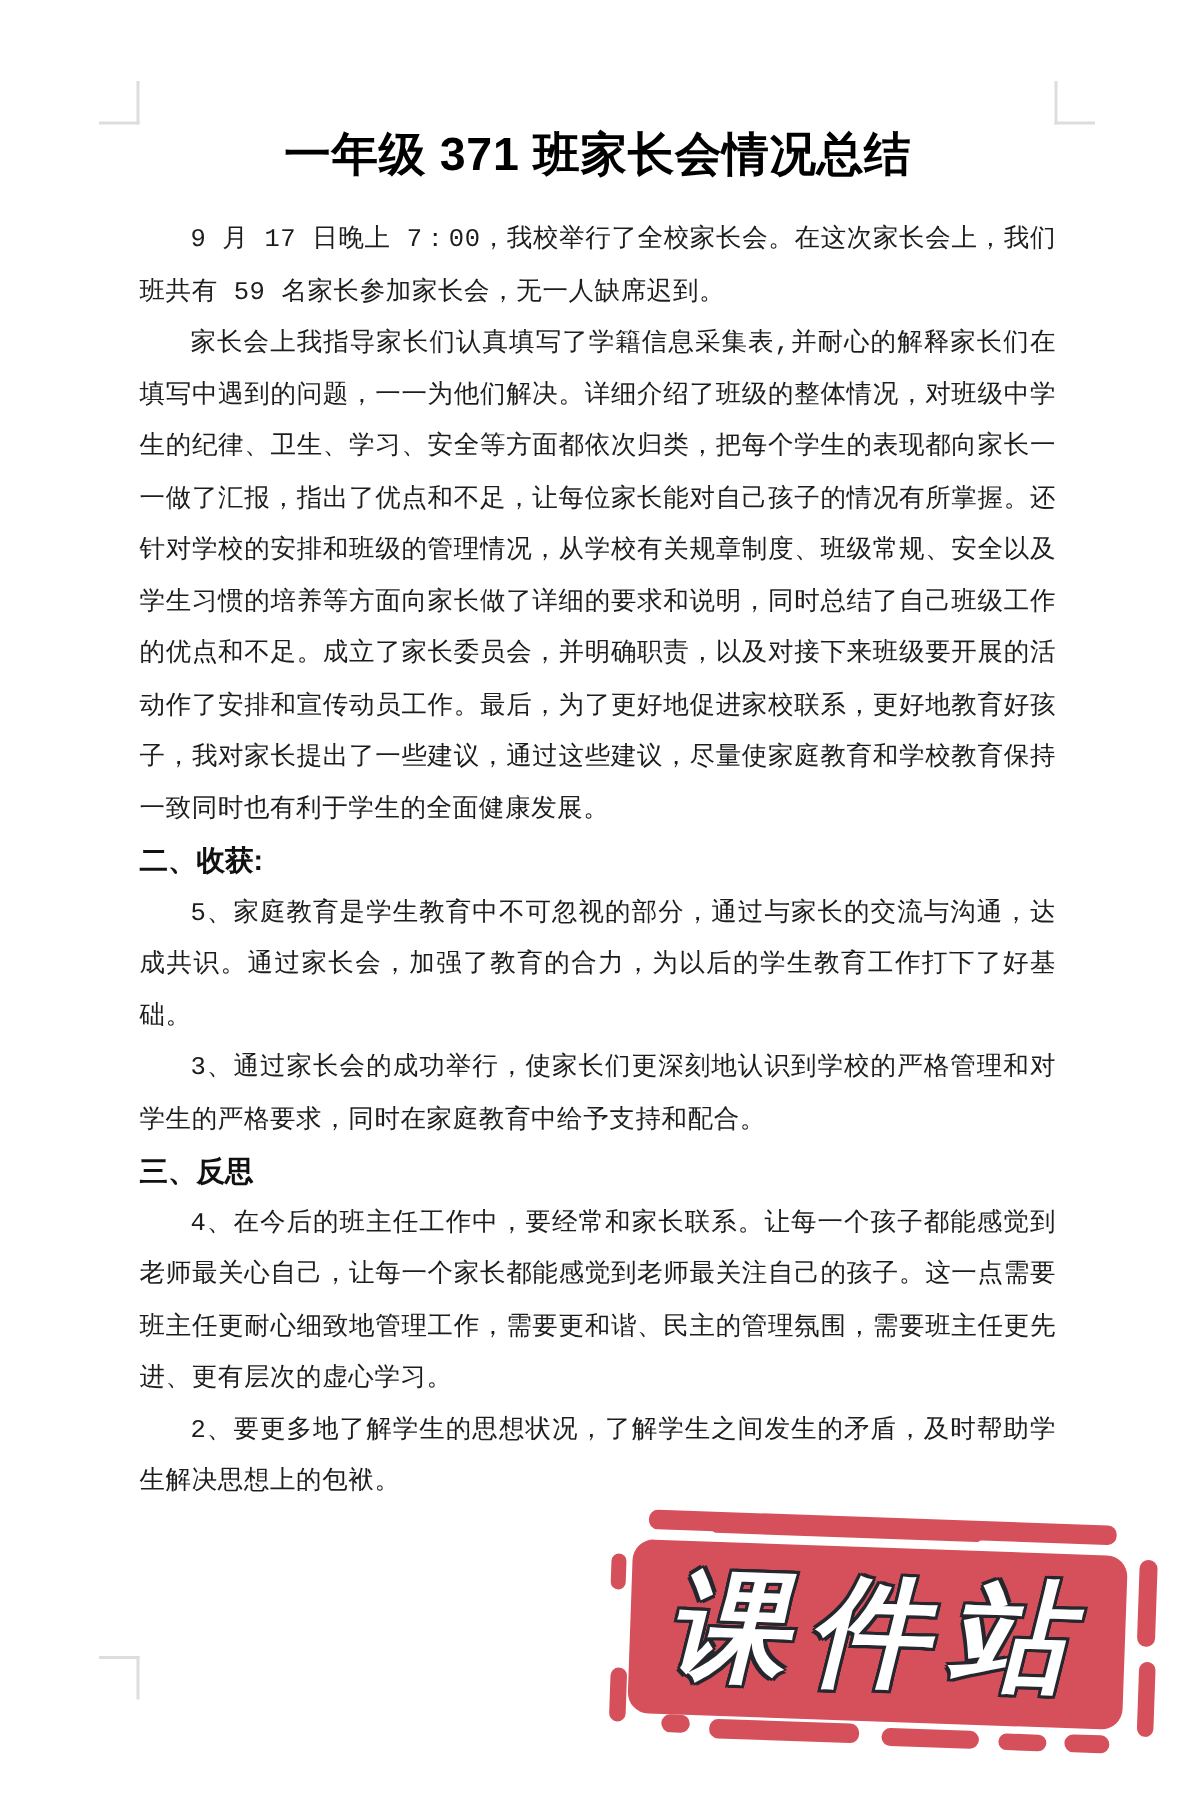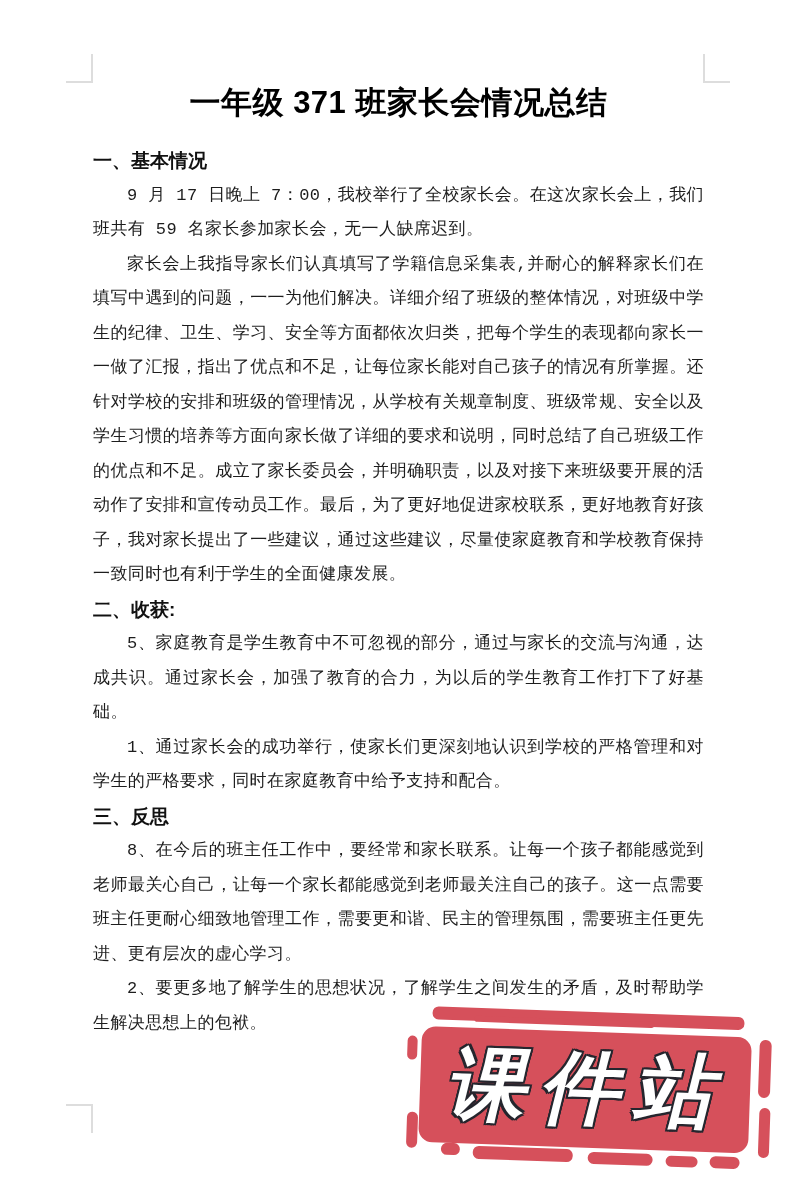--- a/index.html
+++ b/index.html
@@ -80,30 +80,29 @@
 <div class="page" style="background: rgb(255, 255, 255); padding-left: 12px;">
 
   <div class="mark tl"></div>
   <div class="mark tr"></div>
   <div class="mark bl"></div>
   <div class="mark br"></div>
 
   <div class="content" style="color: rgb(29, 29, 29);">
     <h1 class="doc-title">一年级 371 班家长会情况总结</h1>
 
-    <h2 class="sec-heading">一、基本情况</h2>
     <p class="body-para">9 月 17 日晚上 7：00，我校举行了全校家长会。在这次家长会上，我们班共有 59 名家长参加家长会，无一人缺席迟到。</p>
     <p class="body-para">家长会上我指导家长们认真填写了学籍信息采集表,并耐心的解释家长们在填写中遇到的问题，一一为他们解决。详细介绍了班级的整体情况，对班级中学生的纪律、卫生、学习、安全等方面都依次归类，把每个学生的表现都向家长一一做了汇报，指出了优点和不足，让每位家长能对自己孩子的情况有所掌握。还针对学校的安排和班级的管理情况，从学校有关规章制度、班级常规、安全以及学生习惯的培养等方面向家长做了详细的要求和说明，同时总结了自己班级工作的优点和不足。成立了家长委员会，并明确职责，以及对接下来班级要开展的活动作了安排和宣传动员工作。最后，为了更好地促进家校联系，更好地教育好孩子，我对家长提出了一些建议，通过这些建议，尽量使家庭教育和学校教育保持一致同时也有利于学生的全面健康发展。</p>
 
     <h2 class="sec-heading">二、收获:</h2>
     <p class="body-para">5、家庭教育是学生教育中不可忽视的部分，通过与家长的交流与沟通，达成共识。通过家长会，加强了教育的合力，为以后的学生教育工作打下了好基础。</p>
-    <p class="body-para">1、通过家长会的成功举行，使家长们更深刻地认识到学校的严格管理和对学生的严格要求，同时在家庭教育中给予支持和配合。</p>
+    <p class="body-para">3、通过家长会的成功举行，使家长们更深刻地认识到学校的严格管理和对学生的严格要求，同时在家庭教育中给予支持和配合。</p>
 
     <h2 class="sec-heading">三、反思</h2>
-    <p class="body-para">8、在今后的班主任工作中，要经常和家长联系。让每一个孩子都能感觉到老师最关心自己，让每一个家长都能感觉到老师最关注自己的孩子。这一点需要班主任更耐心细致地管理工作，需要更和谐、民主的管理氛围，需要班主任更先进、更有层次的虚心学习。</p>
+    <p class="body-para">4、在今后的班主任工作中，要经常和家长联系。让每一个孩子都能感觉到老师最关心自己，让每一个家长都能感觉到老师最关注自己的孩子。这一点需要班主任更耐心细致地管理工作，需要更和谐、民主的管理氛围，需要班主任更先进、更有层次的虚心学习。</p>
     <p class="body-para">2、要更多地了解学生的思想状况，了解学生之间发生的矛盾，及时帮助学生解决思想上的包袱。</p>
   </div>
 
   <div class="stamp">
     <div class="seg stamp-fill bar-top1" style="background: rgb(214, 80, 91);"></div>
     <div class="seg stamp-fill bar-top2" style="background: rgb(214, 80, 91);"></div>
     <div class="seg stamp-fill bar-r1" style="background: rgb(214, 80, 91);"></div>
     <div class="seg stamp-fill bar-r2" style="background: rgb(214, 80, 91);"></div>
     <div class="seg stamp-fill bar-l1" style="background: rgb(214, 80, 91);"></div>
     <div class="seg stamp-fill bar-l2" style="background: rgb(214, 80, 91);"></div>

